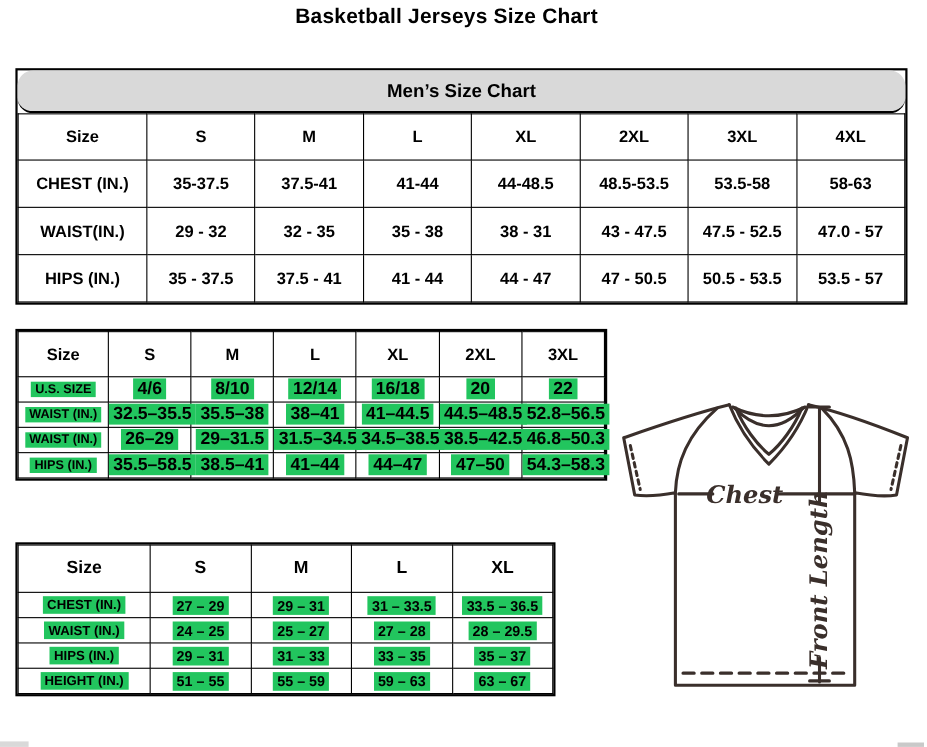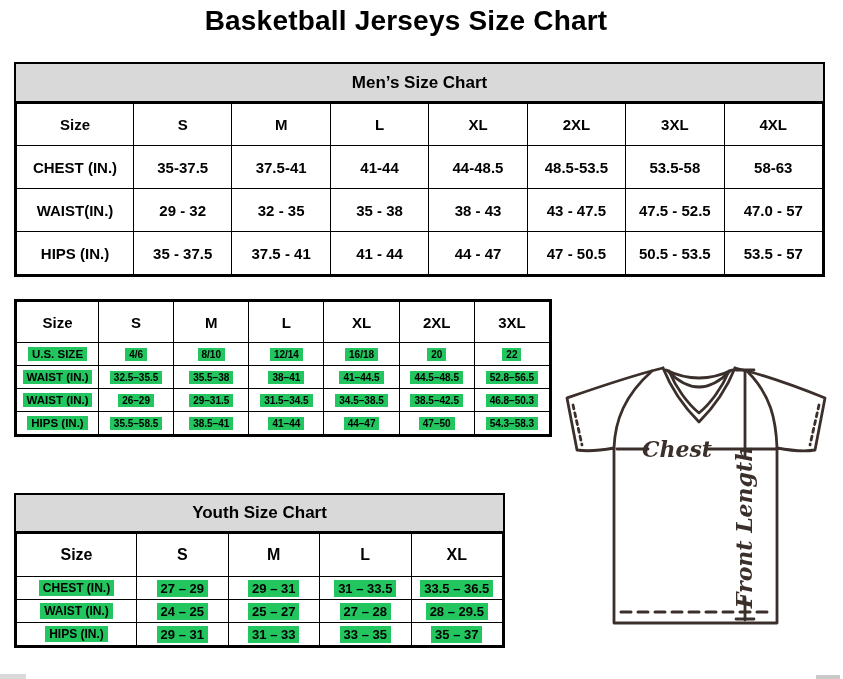--- a/index.html
+++ b/index.html
@@ -2,43 +2,43 @@
 <html><head>
 <meta charset="utf-8">
 <style>
   html,body{margin:0;padding:0}
   body{
     width:843px;height:679px;position:relative;background:#ffffff;
     font-family:"Liberation Sans",sans-serif;color:#000;overflow:hidden;
   }
   .page-title{
     position:absolute;top:5px;left:0;width:812px;text-align:center;
-    font-size:28px;font-weight:bold;letter-spacing:.2px;
+    font-size:19px;font-weight:bold;letter-spacing:.2px;
   }
   .chartbox{position:absolute;border:2px solid #000;background:#fff}
   .band{
     background:#d9d9d9;border-bottom:2px solid #000;
     display:flex;align-items:center;justify-content:center;
-    font-weight:bold;font-size:17px;
+    font-weight:bold;font-size:17px;border-radius:14px;
   }
   table{width:100%;border-collapse:collapse;table-layout:fixed}
   th,td{border:1px solid #000;text-align:center;font-weight:bold;padding:0;vertical-align:middle}
   .hl{background:#22c55e;padding:1px 4px;white-space:nowrap}
 
   #men{left:14px;top:62px;width:807px}
   #men .band{height:37px}
   #men col.labelcol{width:117px}
   #men .sizerow th{height:41px;font-size:15px}
   #men td{height:42px;font-size:15px}
 
   #women{left:14px;top:299px;width:534px}
   #women .band{height:37px}
   #women col.labelcol{width:82px}
   #women .sizerow th{height:40px;font-size:15px}
-  #women td{height:22px;font-size:10px}
+  #women td{height:22px;font-size:16px}
   #women td.rowlabel{font-size:11.5px}
 
   #youth{left:14px;top:493px;width:487px}
   #youth .band{height:36px}
   #youth col.labelcol{width:120px}
   #youth .sizerow th{height:42px;font-size:16px}
   #youth td{height:22px;font-size:13px}
   #youth td.rowlabel{font-size:12px}
 
   .jersey{position:absolute;left:555px;top:360px;width:288px;height:300px}
@@ -87,21 +87,21 @@
           <td class="val">44-48.5</td>
           <td class="val">48.5-53.5</td>
           <td class="val">53.5-58</td>
           <td class="val">58-63</td>
         </tr>
         <tr>
           <td class="rowlabel">WAIST(IN.)</td>
           <td class="val">29 - 32</td>
           <td class="val">32 - 35</td>
           <td class="val">35 - 38</td>
-          <td class="val">38 - 43</td>
+          <td class="val">38 - 31</td>
           <td class="val">43 - 47.5</td>
           <td class="val">47.5 - 52.5</td>
           <td class="val">47.0 - 57</td>
         </tr>
         <tr>
           <td class="rowlabel">HIPS (IN.)</td>
           <td class="val">35 - 37.5</td>
           <td class="val">37.5 - 41</td>
           <td class="val">41 - 44</td>
           <td class="val">44 - 47</td>
@@ -168,21 +168,20 @@
           <td class="val"><span class="hl">41–44</span></td>
           <td class="val"><span class="hl">44–47</span></td>
           <td class="val"><span class="hl">47–50</span></td>
           <td class="val"><span class="hl">54.3–58.3</span></td>
         </tr>
       </tbody>
     </table>
 </div>
 
 <div id="youth" class="chartbox">
-  <div class="band">Youth Size Chart</div>
   <table>
       <colgroup>
         <col class="labelcol">
         <col>
         <col>
         <col>
         <col>
       </colgroup>
       <tbody>
         <tr class="sizerow">
@@ -206,20 +205,27 @@
           <td class="val"><span class="hl">27 – 28</span></td>
           <td class="val"><span class="hl">28 – 29.5</span></td>
         </tr>
         <tr>
           <td class="rowlabel"><span class="hl">HIPS (IN.)</span></td>
           <td class="val"><span class="hl">29 – 31</span></td>
           <td class="val"><span class="hl">31 – 33</span></td>
           <td class="val"><span class="hl">33 – 35</span></td>
           <td class="val"><span class="hl">35 – 37</span></td>
         </tr>
+        <tr>
+          <td class="rowlabel"><span class="hl">HEIGHT (IN.)</span></td>
+          <td class="val"><span class="hl">51 – 55</span></td>
+          <td class="val"><span class="hl">55 – 59</span></td>
+          <td class="val"><span class="hl">59 – 63</span></td>
+          <td class="val"><span class="hl">63 – 67</span></td>
+        </tr>
       </tbody>
     </table>
 </div>
 
 <svg class="jersey" viewBox="0 0 288 300" xmlns="http://www.w3.org/2000/svg">
   <g stroke="#3a2f2b" fill="none" stroke-width="2.8" stroke-linejoin="round" stroke-linecap="round">
 
     <path d="M 108,8 C 75,16 35,30 12,38 L 22,90 C 35,92 48,90 59,88
              L 59,263 L 222,263 L 222,88
              C 233,90 248,92 260,90 L 270,38 C 250,30 215,16 180,8"></path>

